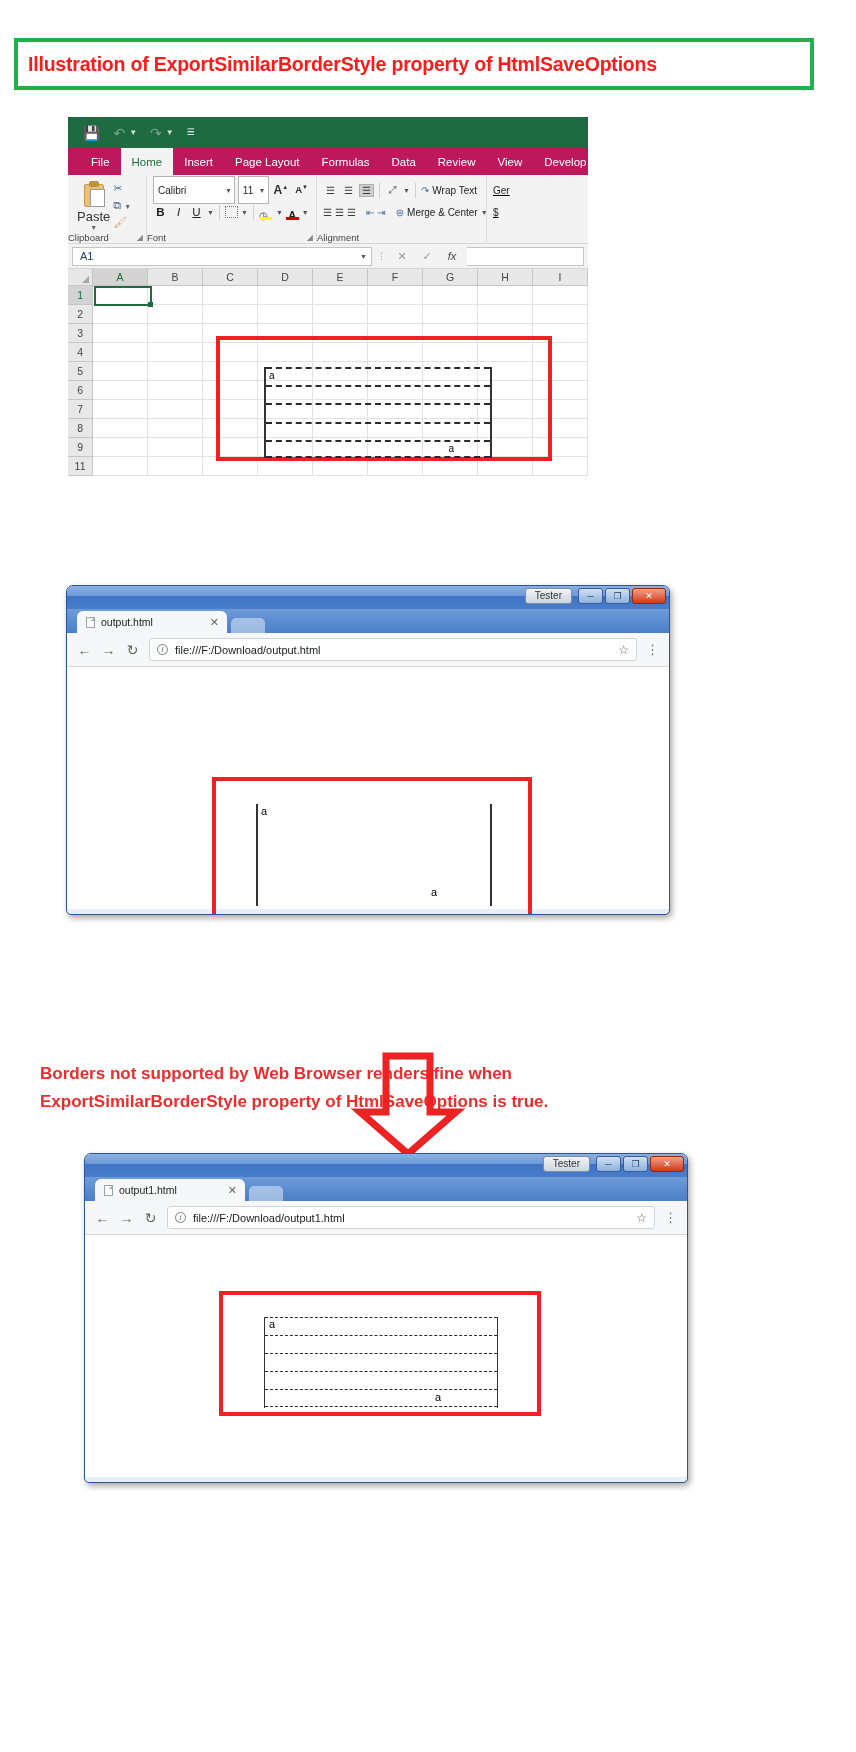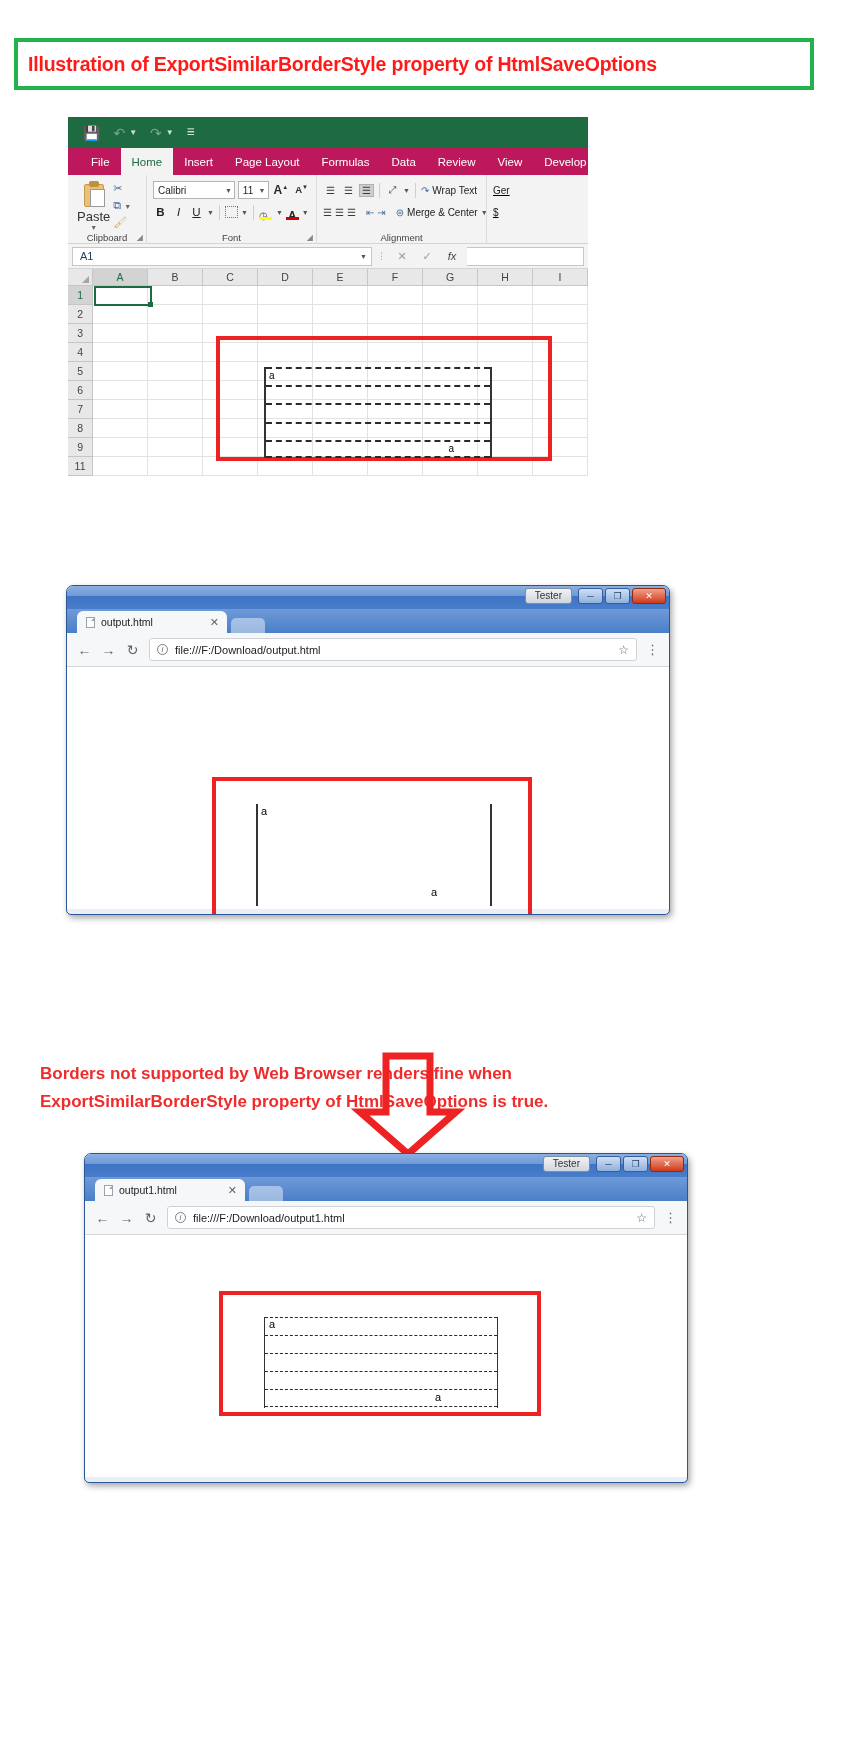--- a/index.html
+++ b/index.html
@@ -58,21 +58,21 @@
 
   .excel-ribbon {
     height: 69px; background: #f3f3f3;
     border-bottom: 1px solid #d4d4d4;
     display: flex; position: relative;
   }
   .rgroup { position: relative; height: 69px; padding: 4px 6px 0 6px; }
   .rgroup + .rgroup { border-left: 1px solid #dcdcdc; }
   .rgroup-label {
     position: absolute; bottom: 1px; left: 0; right: 0;
-    text-align: center; font-size: 9.5px; color: #444; white-space: nowrap;
+    font-size: 9.5px; color: #444; white-space: nowrap;
   }
   .rgroup-dlg { position: absolute; bottom: 2px; right: 3px; font-size: 8px; color: #888; }
 
   
   .clip-group { width: 78px; display: flex; }
   .paste-col { width: 44px; text-align: center; padding-top: 2px; }
   .paste-ico {
     width: 26px; height: 27px; margin: 0 auto; position: relative;
   }
   .paste-board {
@@ -89,21 +89,21 @@
   }
   .paste-lbl { font-size: 13px; color: #333; margin-top: 1px; }
   .paste-caret { font-size: 7px; color: #666; }
   .clip-mini { width: 30px; padding-top: 3px; }
   .clip-mini div { font-size: 11px; color: #4a6f9a; height: 17px; }
 
   
   .font-group { width: 170px; }
   .font-row { display: flex; align-items: center; gap: 3px; height: 22px; }
   .font-box {
-    height: 18px; border: 1px solid #b4b4b4; background: #fff;
+    height: 28px; border: 1px solid #b4b4b4; background: #fff;
     font-size: 10px; color: #222; display: flex; align-items: center;
     padding: 0 2px 0 4px; justify-content: space-between;
   }
   .font-name { width: 86px; }
   .font-size { width: 32px; }
   .mini-caret { font-size: 7px; color: #555; }
   .grow-a { font-size: 12px; color: #2b2b2b; padding: 0 2px; font-weight: 600; }
   .shrink-a { font-size: 9.5px; color: #2b2b2b; padding: 0 2px; font-weight: 600; }
   .bi-btn { font-size: 11.5px; color: #222; width: 15px; text-align: center; }
   .vdiv { width: 1px; height: 15px; background: #d0d0d0; margin: 0 2px; }

